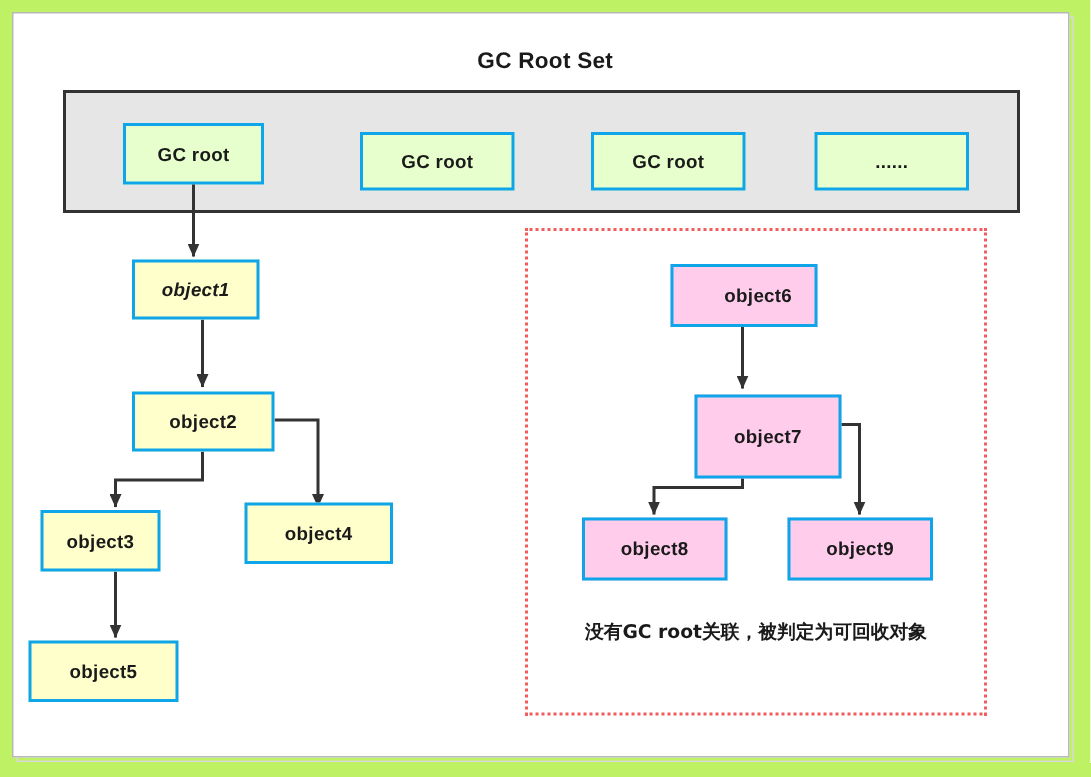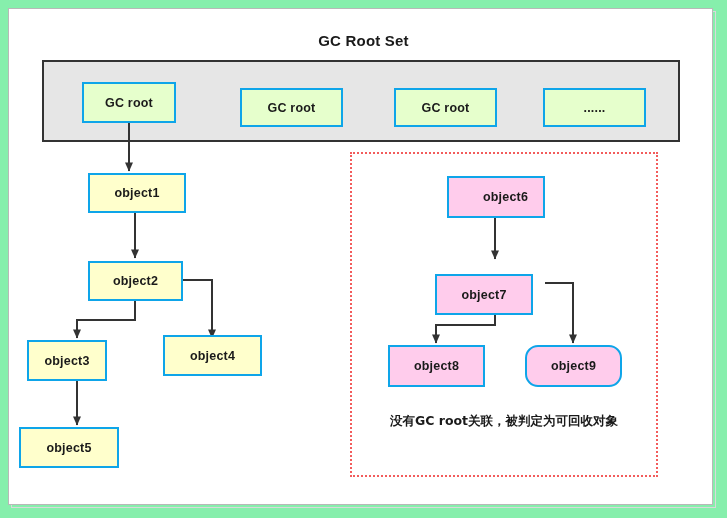--- a/index.html
+++ b/index.html
@@ -4,21 +4,21 @@
 <style>
   html, body {
     margin: 0;
     padding: 0;
     background: #ffffff;
   }
   #canvas {
     position: relative;
     width: 727px;
     height: 518px;
-    background: #86efac;
+    background: #bef264;
     font-family: "Liberation Sans", "DejaVu Sans", sans-serif;
     overflow: hidden;
   }
   
   #outer-frame {
     position: absolute;
     left: 8px;
     top: 8px;
     width: 705px;
     height: 497px;
@@ -144,24 +144,24 @@
       <path d="M77,381 L77,425"></path>
 
       <path d="M495,218 L495,259"></path>
 
       <path d="M495,306 L495,325 L436,325 L436,343"></path>
 
       <path d="M545,283 L573,283 L573,343"></path>
     </g>
   </svg>
 
-  <div class="node yellow" style="left:88px; top:173px; width:98px; height:40px;">object1</div>
+  <div class="node yellow" style="left:88px; top:173px; width:85px; height:40px;font-style:italic;">object1</div>
   <div class="node yellow" style="left:88px; top:261px; width:95px; height:40px;">object2</div>
   <div class="node yellow" style="left:27px; top:340px; width:80px; height:41px;">object3</div>
   <div class="node yellow" style="left:163px; top:335px; width:99px; height:41px;">object4</div>
   <div class="node yellow" style="left:19px; top:427px; width:100px; height:41px;">object5</div>
 
   <div class="node pink" style="left:447px; top:176px; width:98px; height:42px;padding-left:19px;">object6</div>
-  <div class="node pink" style="left:435px; top:263px; width:98px; height:41px;margin-top:11px;">object7</div>
+  <div class="node pink" style="left:463px; top:263px; width:98px; height:56px;">object7</div>
   <div class="node pink" style="left:388px; top:345px; width:97px; height:42px;">object8</div>
-  <div class="node pink" style="left:525px; top:345px; width:97px; height:42px;border-radius:13px;">object9</div>
+  <div class="node pink" style="left:525px; top:345px; width:97px; height:42px;">object9</div>
 
 </div>
 
 </body></html>

